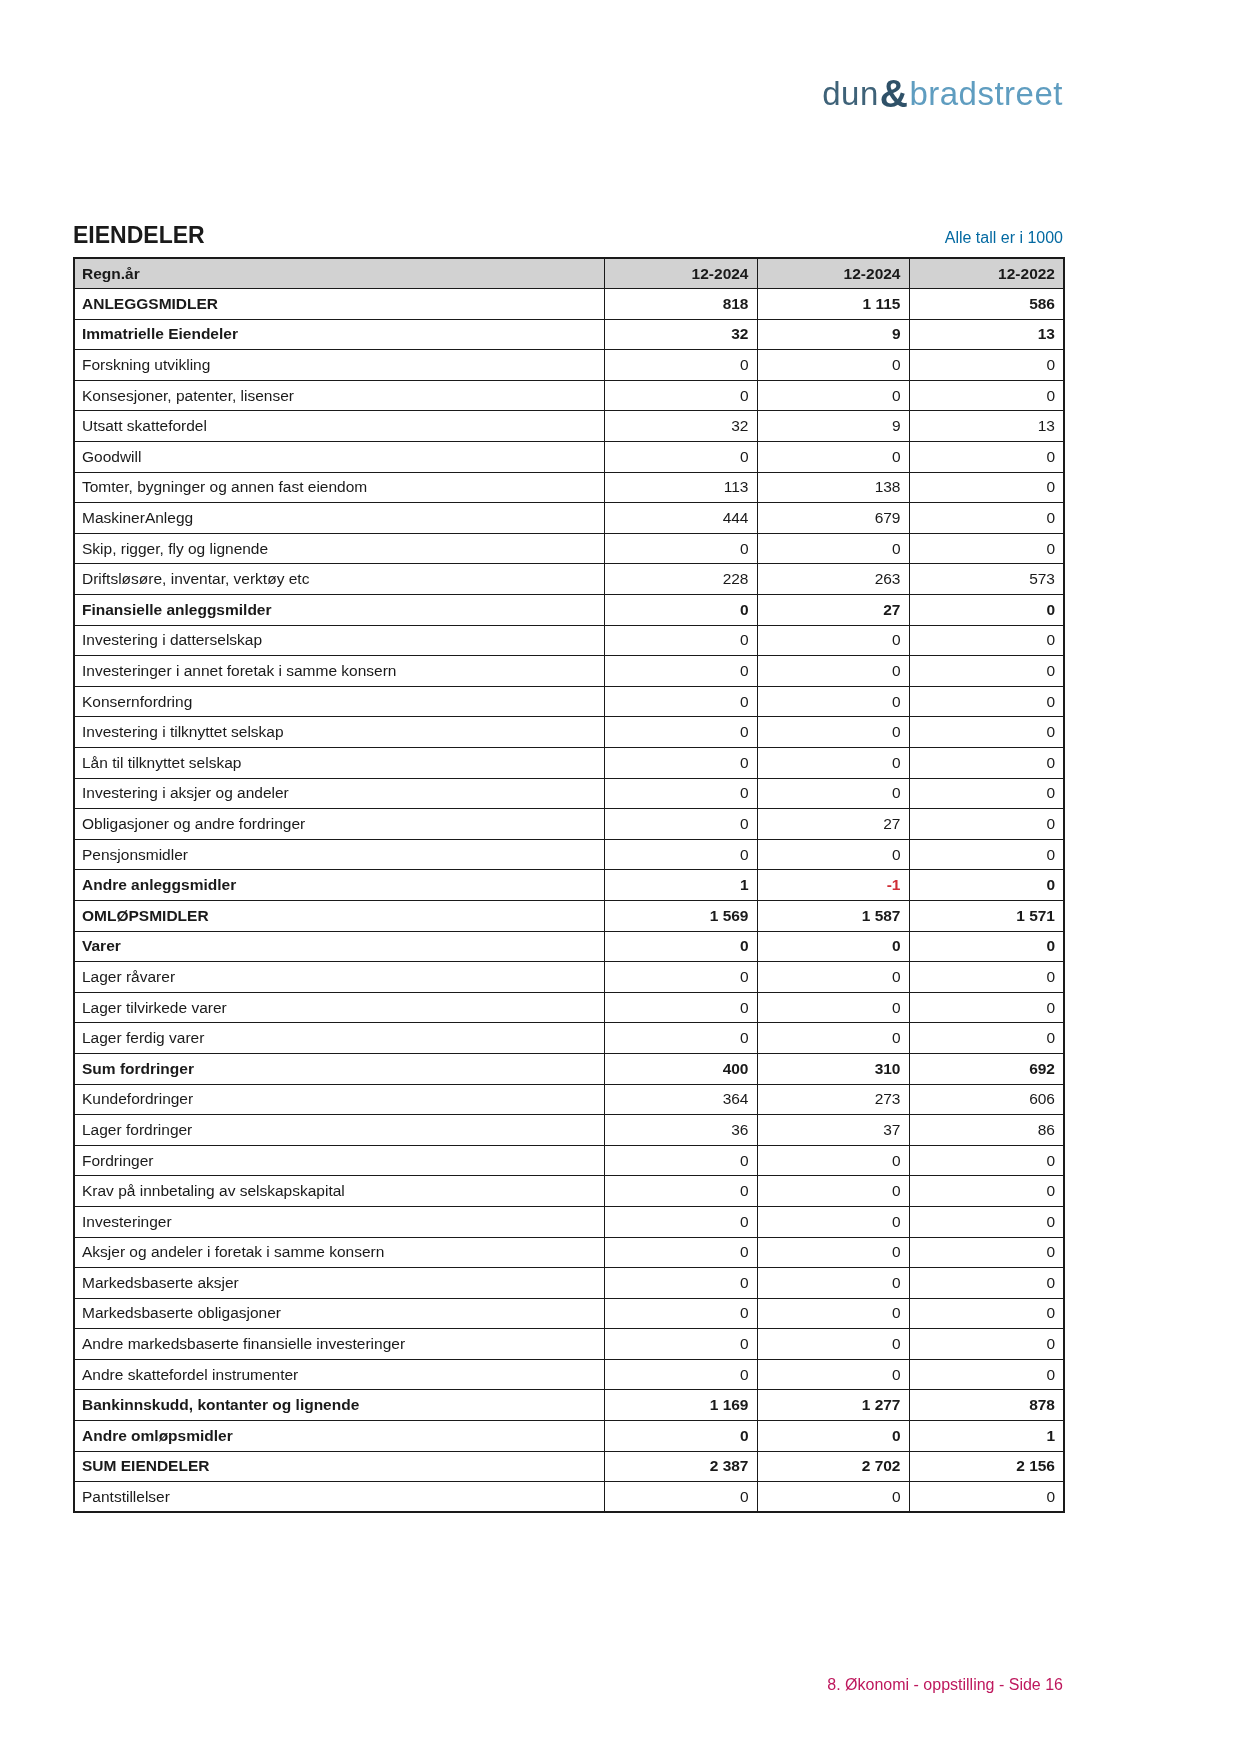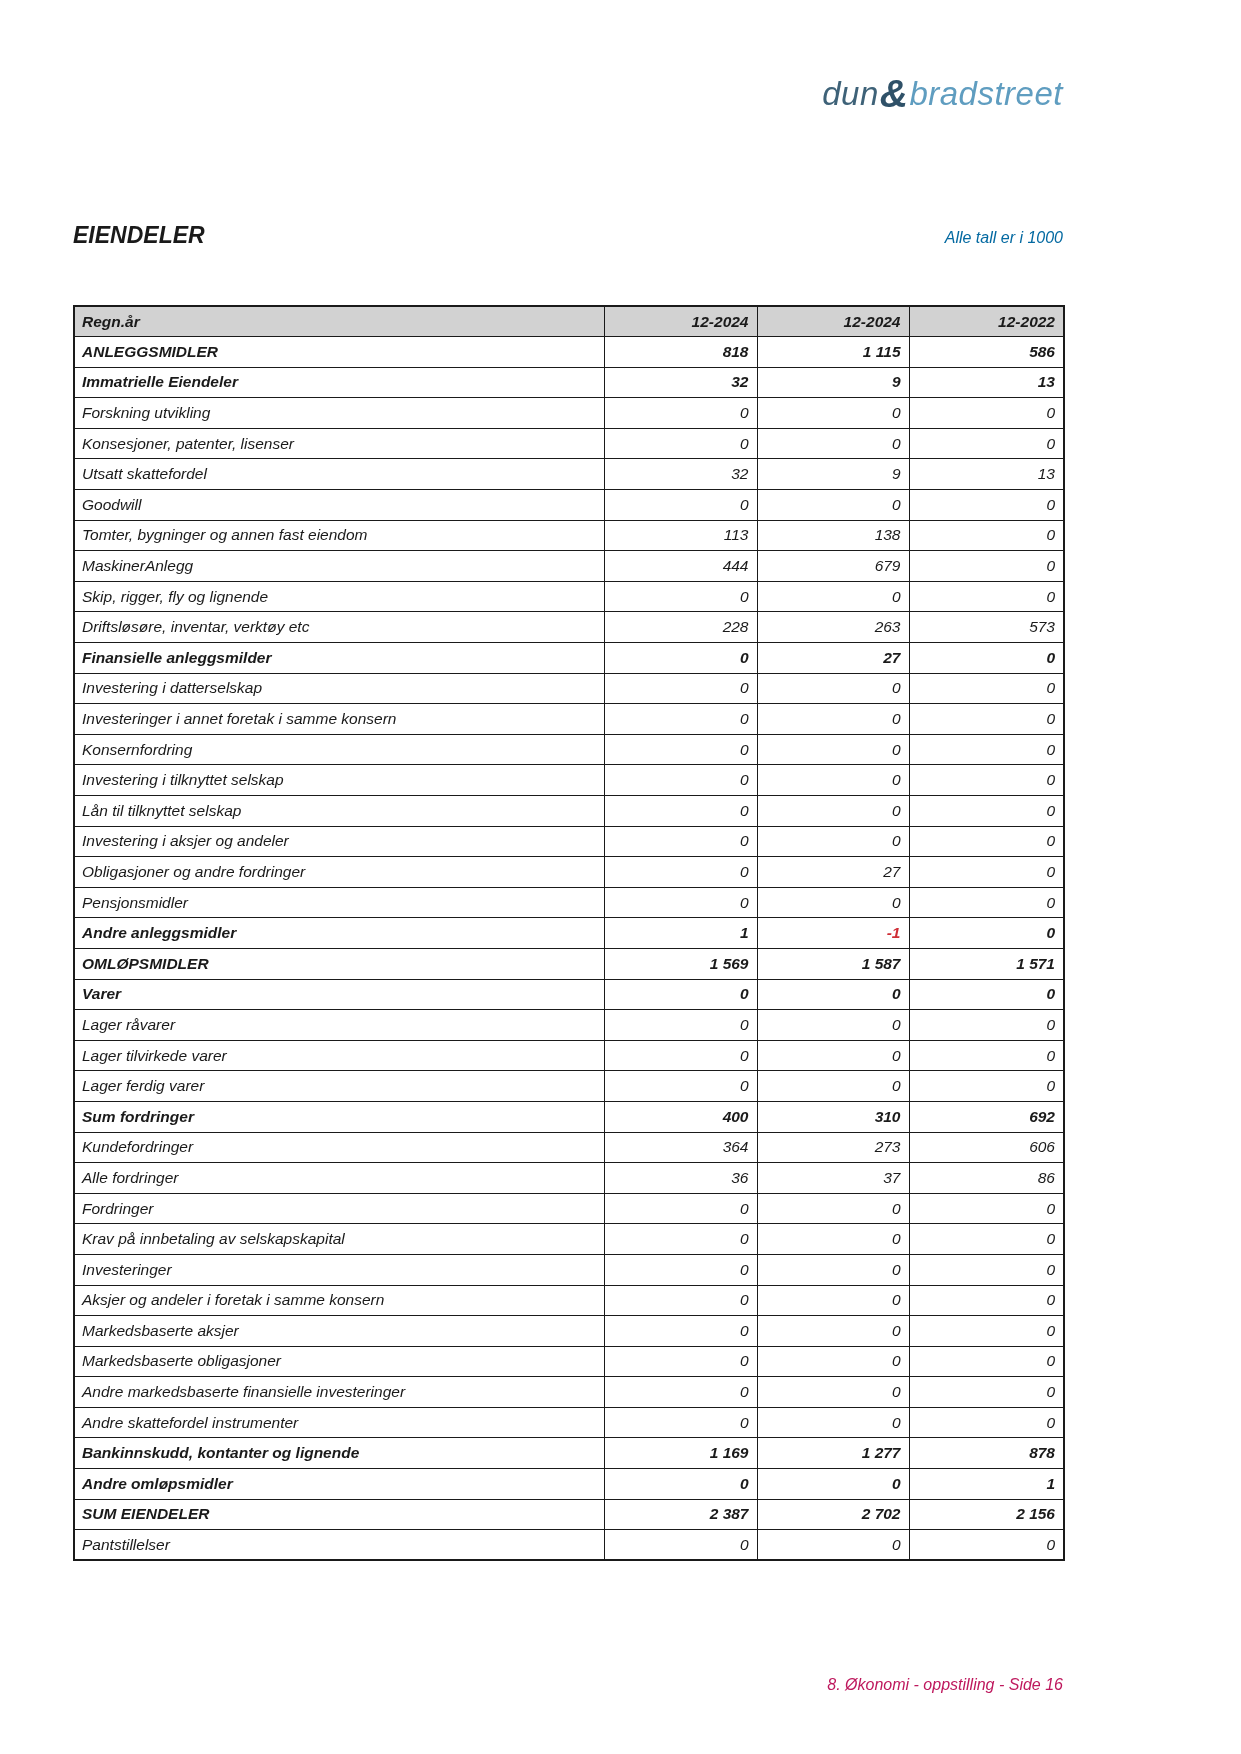--- a/index.html
+++ b/index.html
@@ -5,21 +5,20 @@
   * { margin: 0; padding: 0; box-sizing: border-box; }
   html, body { background: #ffffff; }
   .page {
     position: relative;
     width: 1241px;
     height: 1754px;
     background: #ffffff;
     font-family: "Liberation Sans", sans-serif;
     color: #1a1a1a;
     overflow: hidden;
-    font-style: italic;
   }
   
   .logo {
     position: absolute;
     top: 72px;
     right: 178px;
     display: flex;
     align-items: baseline;
     letter-spacing: 0.5px;
     line-height: 1;
@@ -43,21 +42,20 @@
   
   table.assets {
     position: absolute;
     top: 257px;
     left: 73px;
     width: 990px;
     border-collapse: collapse;
     border: 2px solid #1a1a1a;
     table-layout: fixed;
     font-size: 15.5px;
-    margin-top: 48px;
   }
   table.assets th, table.assets td {
     border: 1px solid #1a1a1a;
     height: 30.6px;
     vertical-align: middle;
     white-space: nowrap;
     overflow: hidden;
   }
   table.assets thead th {
     background: var(--header-bg, #d2d2d2);
@@ -266,21 +264,21 @@
           <td class="value-cell">310</td>
           <td class="value-cell">692</td>
         </tr>
         <tr>
           <td class="label-cell">Kundefordringer</td>
           <td class="value-cell">364</td>
           <td class="value-cell">273</td>
           <td class="value-cell">606</td>
         </tr>
         <tr>
-          <td class="label-cell">Alle fordringer</td>
+          <td class="label-cell">Lager fordringer</td>
           <td class="value-cell">36</td>
           <td class="value-cell">37</td>
           <td class="value-cell">86</td>
         </tr>
         <tr>
           <td class="label-cell">Fordringer</td>
           <td class="value-cell">0</td>
           <td class="value-cell">0</td>
           <td class="value-cell">0</td>
         </tr>

